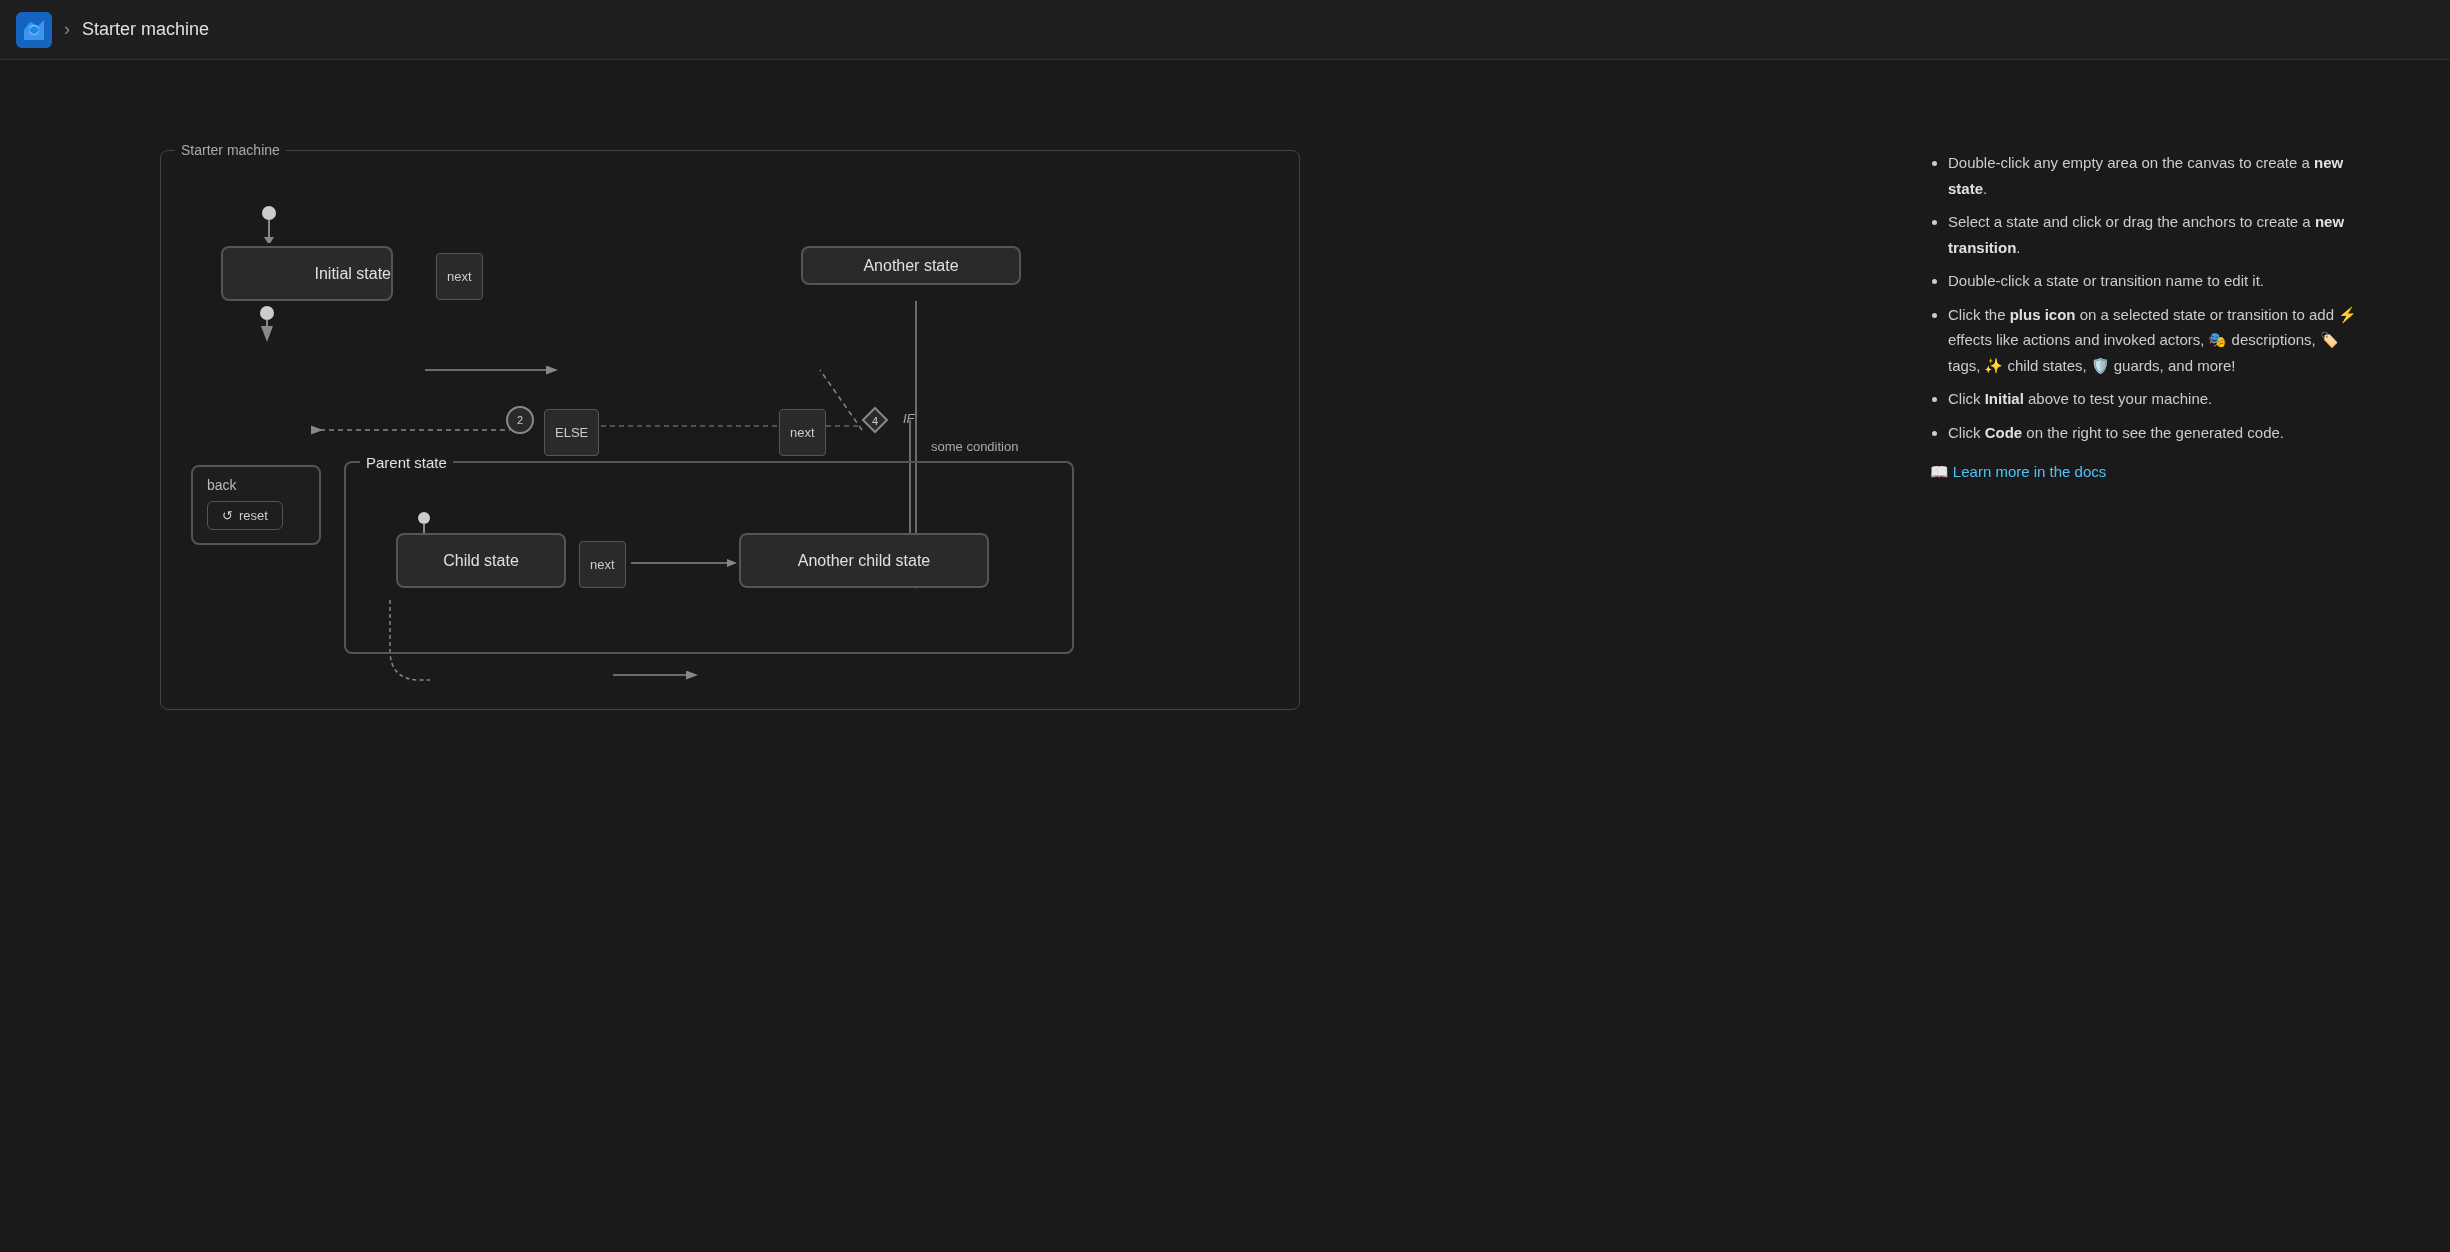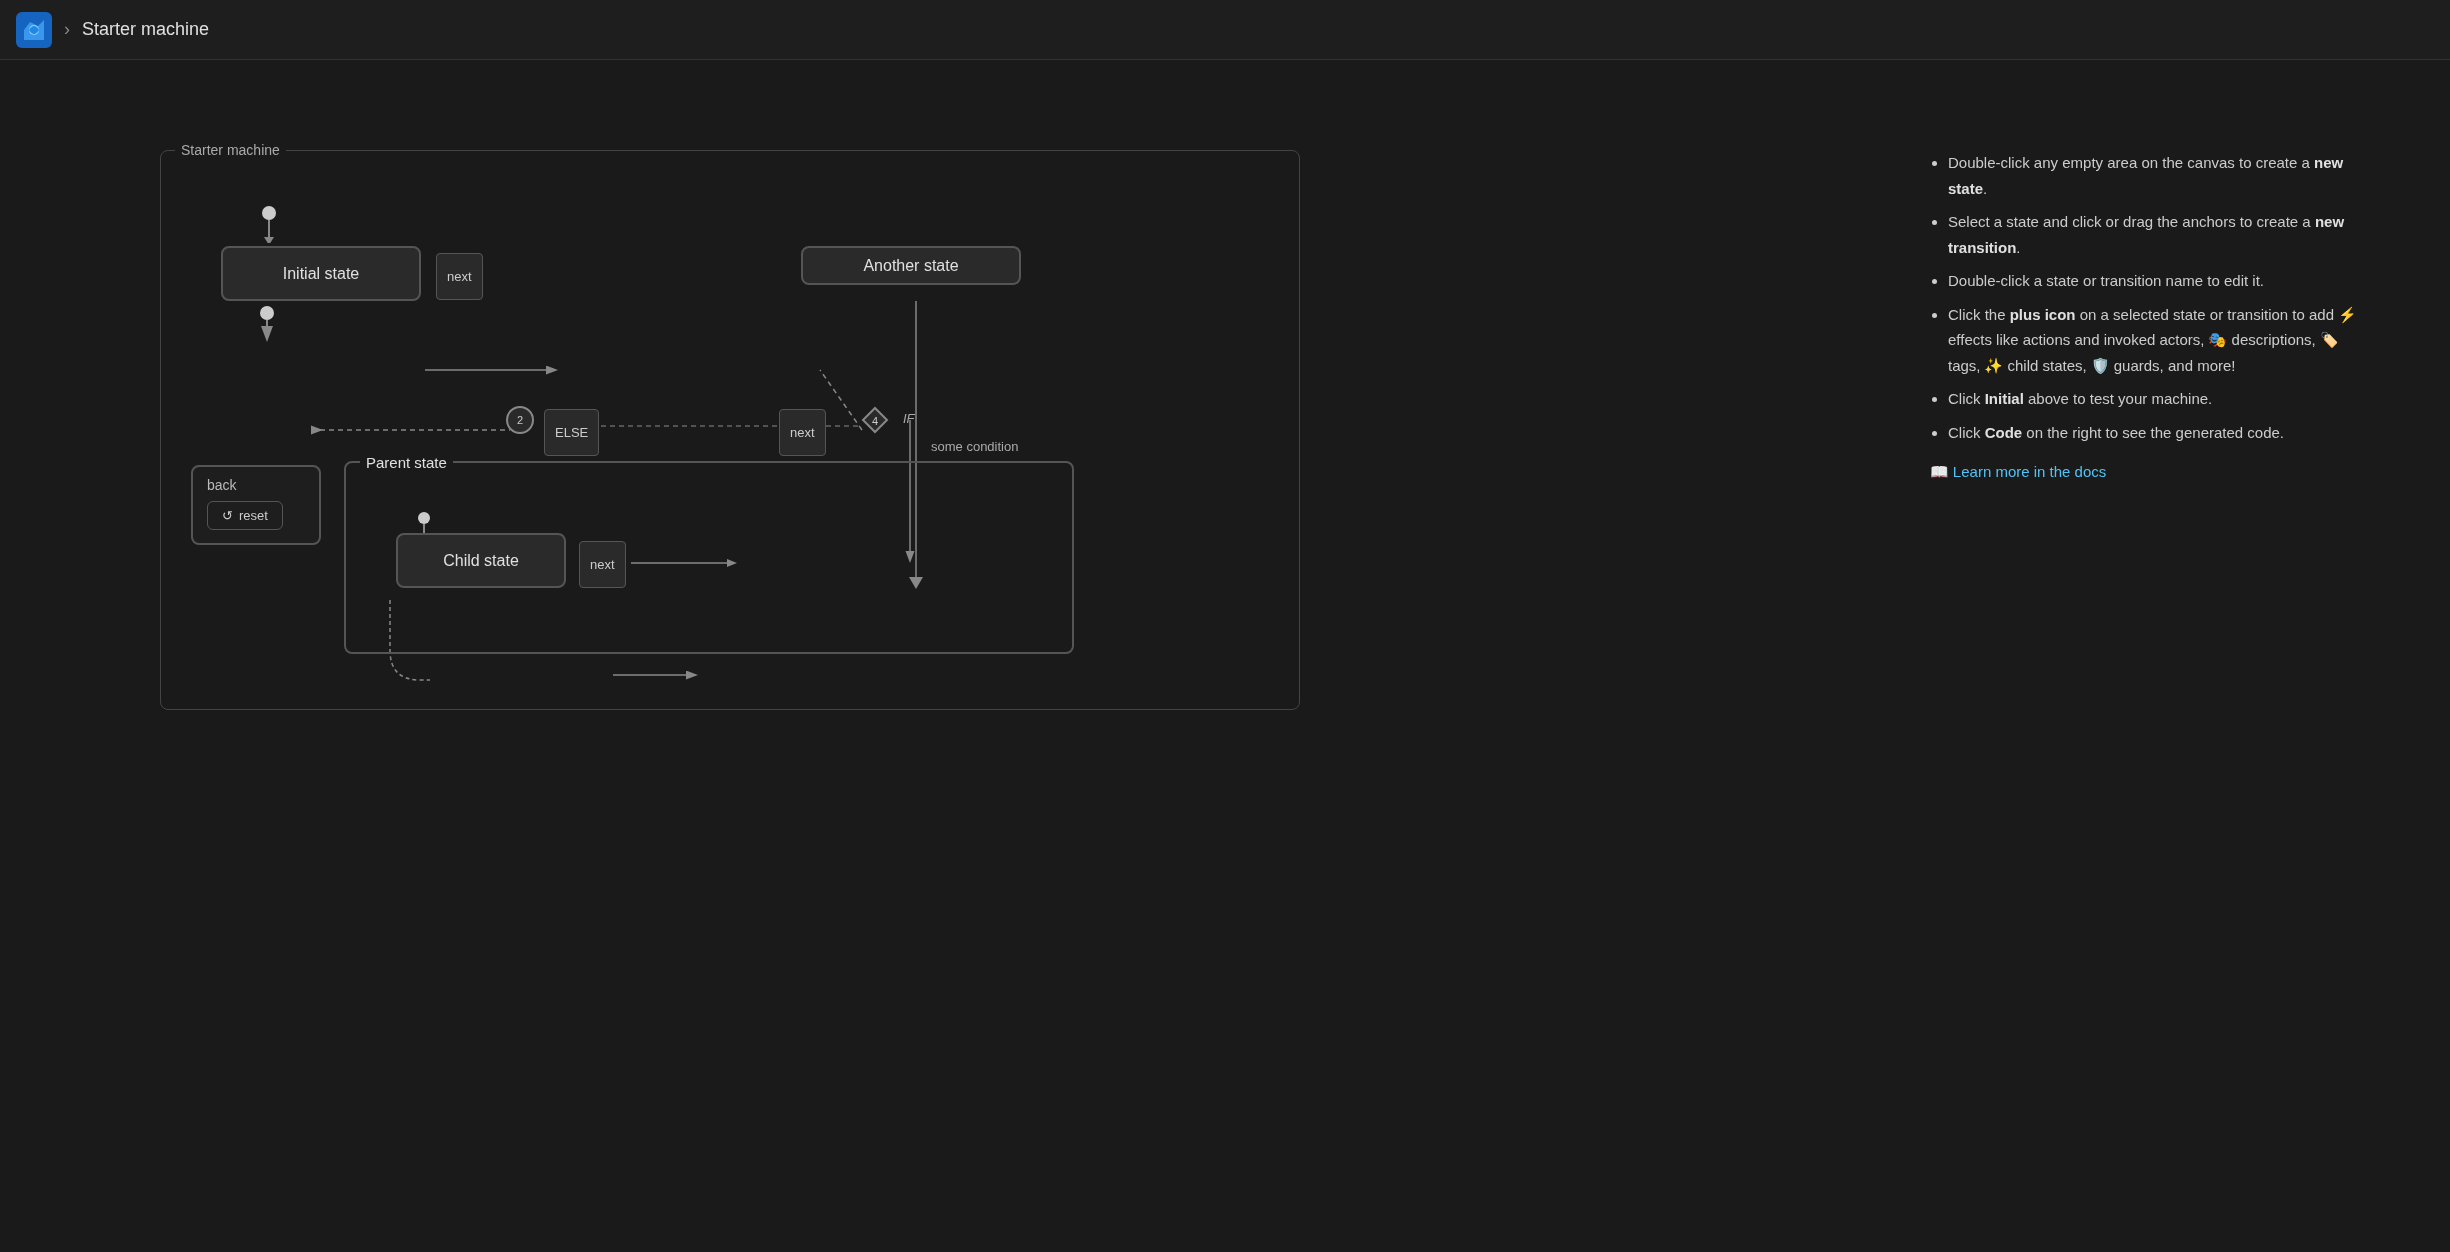--- a/index.html
+++ b/index.html
@@ -250,21 +250,21 @@
     <span class="machine-label">Starter machine</span>
 
     <div style="position:absolute; top:52px; left:96px;">
       <svg width="30" height="40">
         <circle cx="12" cy="10" r="7" fill="#cccccc"></circle>
         <line x1="12" y1="17" x2="12" y2="38" stroke="#888" stroke-width="2"></line>
         <polygon points="7,34 12,42 17,34" fill="#888"></polygon>
       </svg>
     </div>
 
-    <div class="state-node" style="left:60px; top:95px; width:200px; height:55px;">
+    <div class="state-node" style="left:60px; top:95px; width:172px; height:55px;justify-content:flex-end;">
       <span>Initial state</span>
     </div>
 
     <div class="transition-label" style="left:275px; top:102px;">
       <span>next</span>
     </div>
 
     <div class="state-node" style="left:640px; top:95px; width:220px; height:39px;">
       <span>Another state</span>
     </div>
@@ -322,20 +322,23 @@
 
       <div class="transition-label" style="left:233px; top:78px;">
         <span>next</span>
       </div>
 
       <svg style="position:absolute;top:94px;left:285px;pointer-events:none" width="110" height="12">
         <line x1="0" y1="6" x2="100" y2="6" stroke="#888" stroke-width="1.5"></line>
         <polygon points="96,2 106,6 96,10" fill="#888"></polygon>
       </svg>
 
+      <div class="state-node" style="left:393px; top:70px; width:250px; height:55px;">
+        <span>Another child state</span>
+      </div>
     </div>
 
     <div class="back-box" style="left:30px; top:314px; width:130px; height:80px;">
       <div class="back-box-title">back</div>
       <button class="back-box-button">
         <span>↺</span>
         <span>reset</span>
       </button>
     </div>
 

